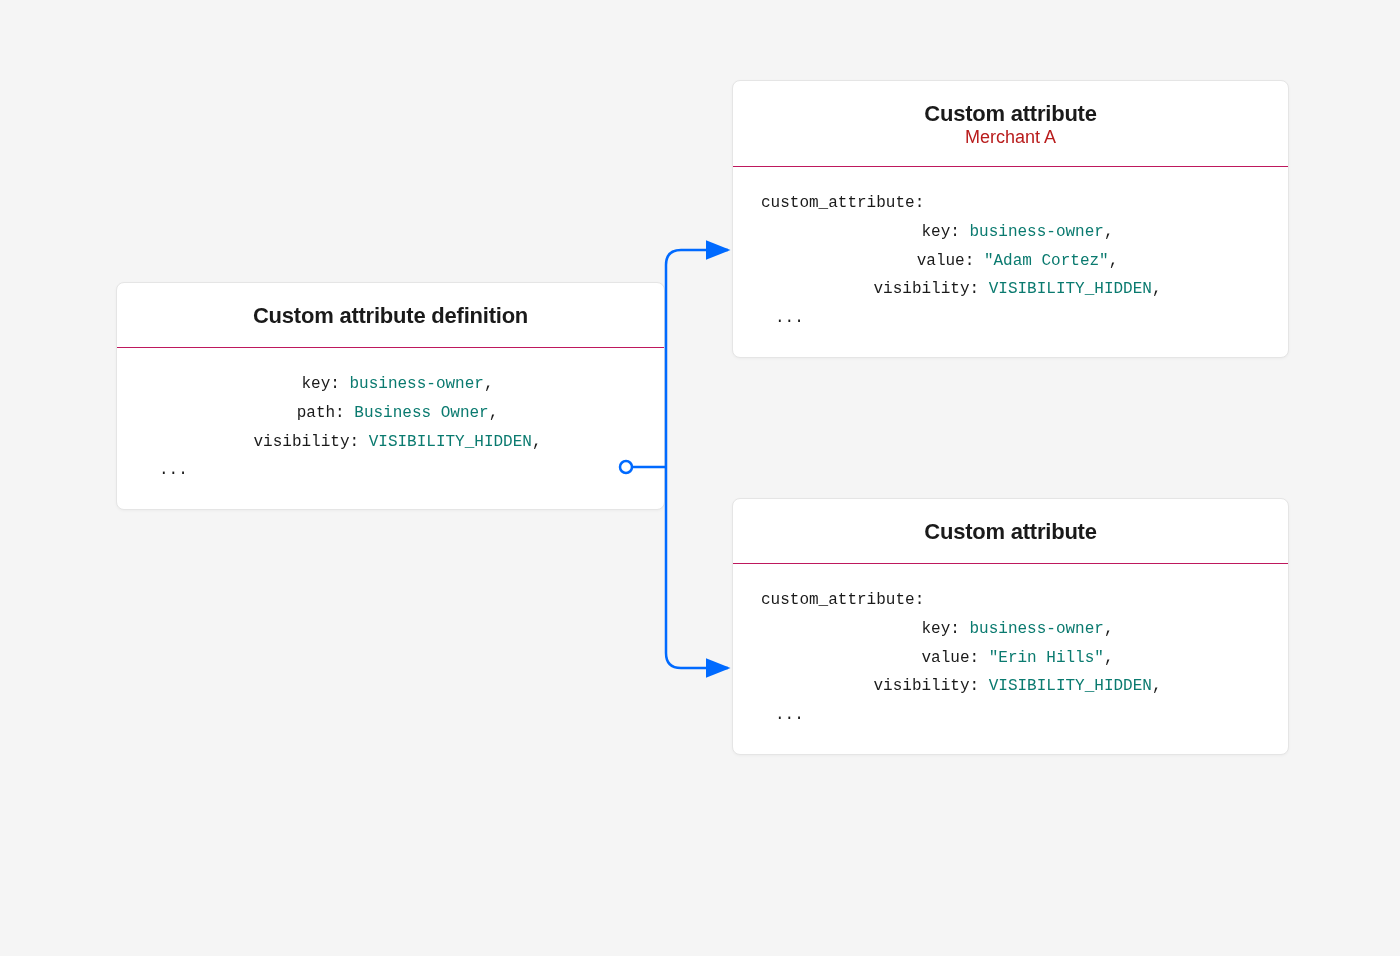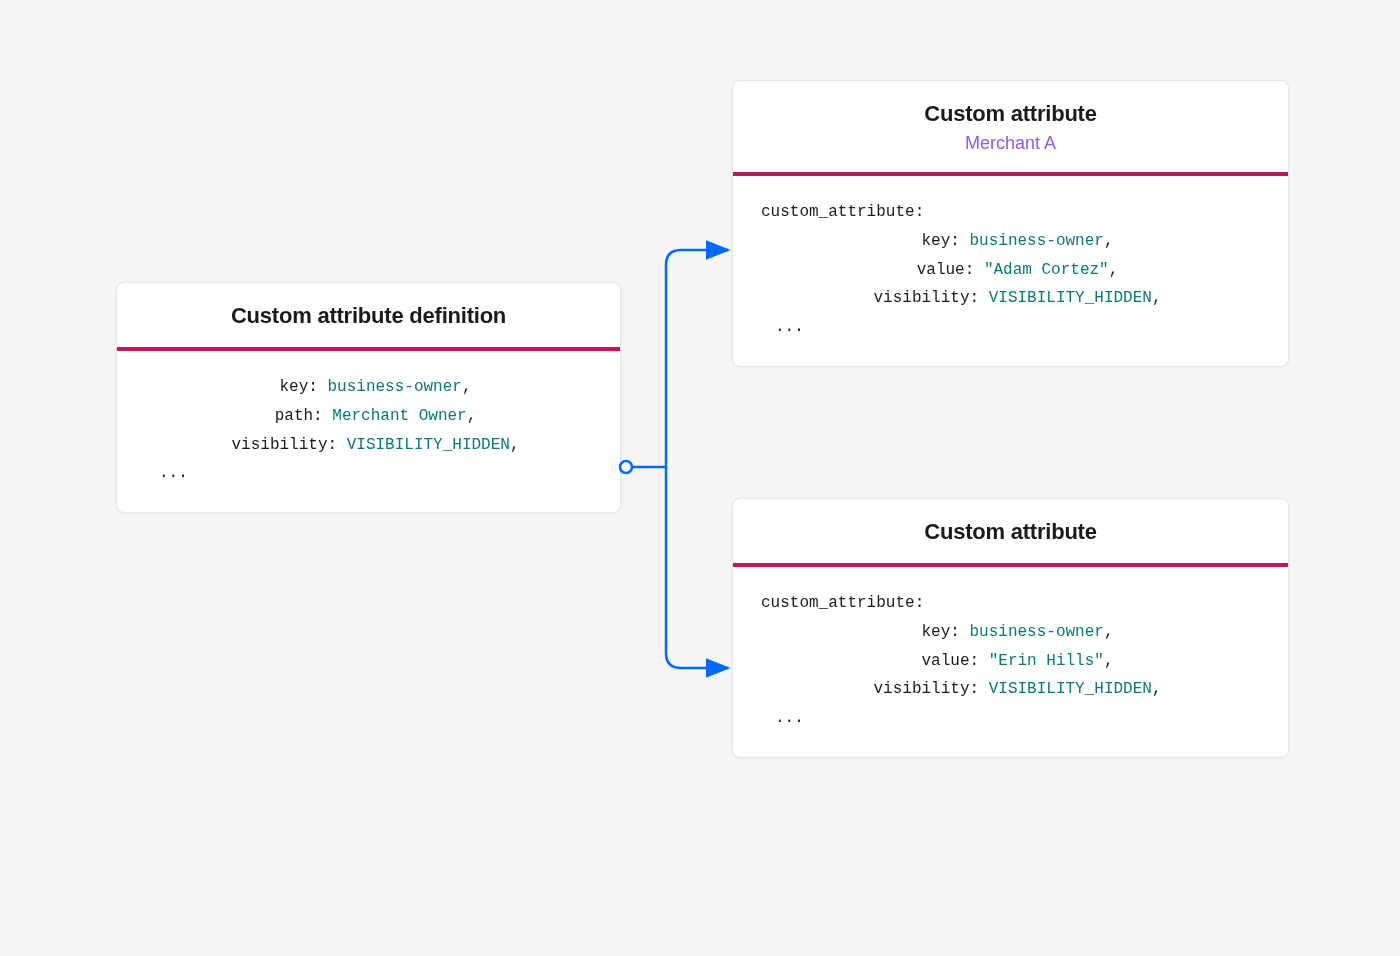--- a/index.html
+++ b/index.html
@@ -12,51 +12,50 @@
     }
     .card {
       position: absolute;
       background: #ffffff;
       border: 1px solid #e5e5e5;
       border-radius: 8px;
       box-shadow: 0 1px 3px rgba(0,0,0,0.04);
     }
     .card-header {
       padding: 20px 28px 18px;
-      border-bottom: 4px solid #be185d;
+      border-bottom: 1px solid #be185d;
       text-align: center;
     }
     .card-title {
       font-size: 22px;
       font-weight: 700;
       color: #1a1a1a;
       letter-spacing: -0.01em;
     }
     .card-subtitle {
       font-size: 18px;
       font-weight: 500;
-      color: #8b5cf6;
-      margin-top: 6px;
+      color: #b91c1c;
     }
     .card-body {
       padding: 22px 28px 24px;
       font-family: Liberation Mono, monospace;
       font-size: 16px;
       line-height: 1.8;
       color: #1a1a1a;
       white-space: nowrap;
     }
     .code-line { display: block; }
     .indent { padding-left: 14px; text-align: center; }
     .teal { color: #0a7a6f; }
     .pink { color: #d63384; font-style: italic; }
     .ellipsis { padding-left: 14px; color: #1a1a1a; }
 
     
-    #card-def { left: 116px; top: 282px; width: 505px; }
+    #card-def { left: 116px; top: 282px; width: 549px; }
     #card-a   { left: 732px; top: 80px; width: 557px; }
     #card-b   { left: 732px; top: 498px; width: 557px; }
 
     
     #connector {
       position: absolute;
       left: 612px;
       top: 210px;
       width: 130px;
       height: 470px;
@@ -65,21 +64,21 @@
   </style>
 </head>
 <body>
 
 <div id="card-def" class="card">
   <div class="card-header">
     <div class="card-title">Custom attribute definition</div>
   </div>
   <div class="card-body">
     <span class="code-line indent"><span>key</span>: <span class="teal">business-owner</span>,</span>
-    <span class="code-line indent"><span>path</span>: <span class="teal">Merchant Owner</span>,</span>
+    <span class="code-line indent"><span>path</span>: <span class="teal">Business Owner</span>,</span>
     <span class="code-line indent"><span>visibility</span>: <span class="teal">VISIBILITY_HIDDEN</span>,</span>
     <span class="code-line ellipsis">...</span>
   </div>
 </div>
 
 <div id="card-a" class="card">
   <div class="card-header">
     <div class="card-title">Custom attribute</div>
     <div class="card-subtitle">Merchant A</div>
   </div>

